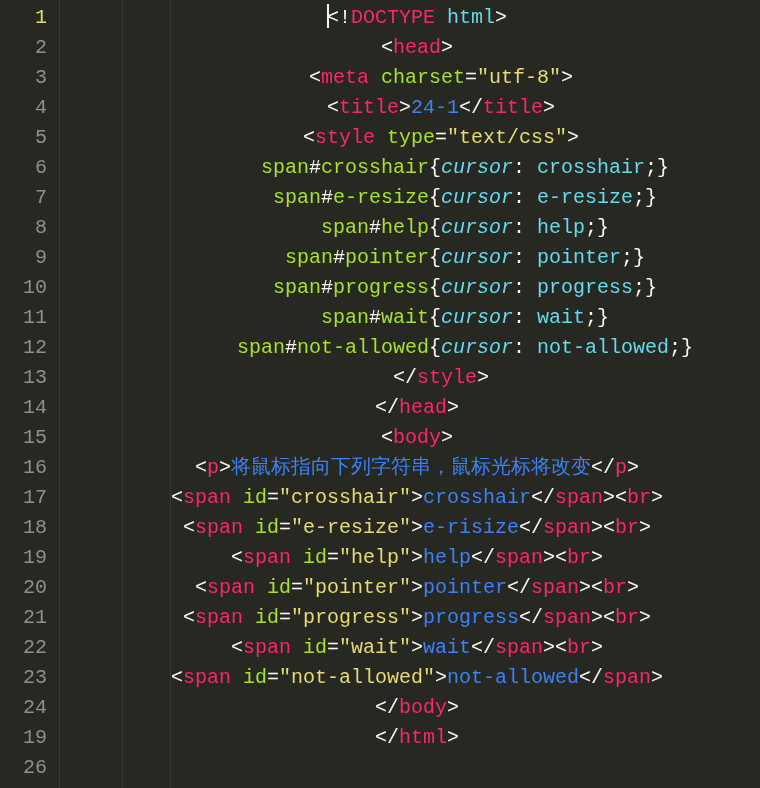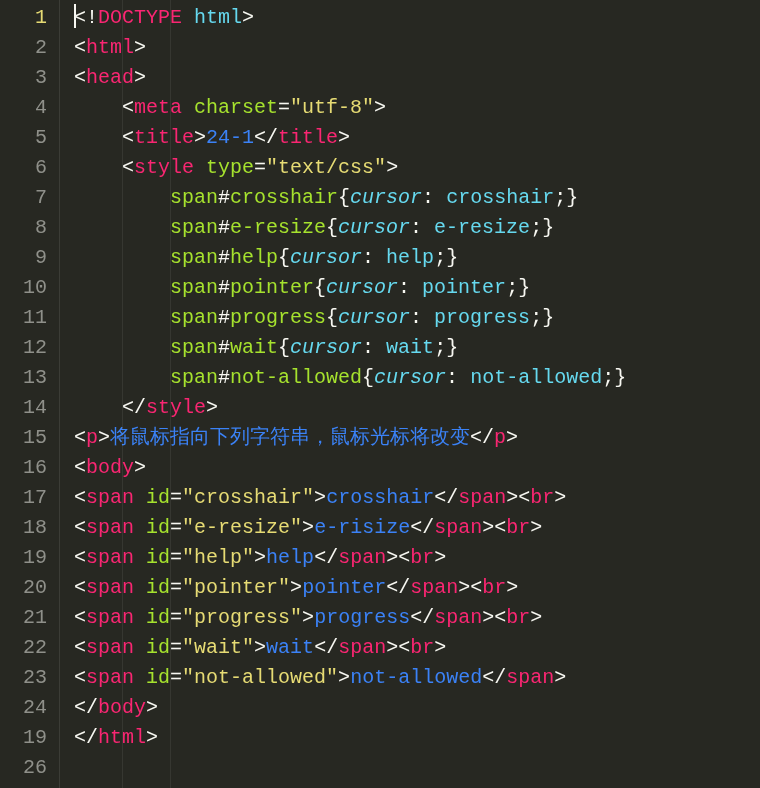--- a/index.html
+++ b/index.html
@@ -21,20 +21,21 @@
     user-select: none;
     border-right: 1px solid #3b3c36;
     min-width: 60px;
   }
   .gutter div { height: 30px; }
   .ln-active { color: #e6db74; }
   .code {
     padding: 3px 0 3px 14px;
     position: relative;
     flex: 1;
+    text-align: center;
   }
   .line { height: 30px; white-space: pre; color: #f8f8f2; }
   .indent-guide {
     position: absolute;
     top: 0;
     bottom: 0;
     width: 1px;
     background: rgba(255,255,255,0.07);
   }
   .cursor-bar {
@@ -86,35 +87,35 @@
     <div>22</div>
     <div>23</div>
     <div>24</div>
     <div>19</div>
     <div>26</div>
   </div>
 <div class="code" id="code">
   <div class="indent-guide" style="left:62px"></div>
   <div class="indent-guide" style="left:110px"></div>
 <div class="line"><span class="cursor-bar"></span><span class="c-punc">&lt;!</span><span class="c-doctype">DOCTYPE </span><span class="c-html">html</span><span class="c-punc">&gt;</span></div>
-    <div class="line"><span class="c-punc">&lt;</span><span class="c-tag">html</span><span class="c-punc">&gt;</span></div>
     <div class="line"><span class="c-punc">&lt;</span><span class="c-tag">head</span><span class="c-punc">&gt;</span></div>
     <div class="line">    <span class="c-punc">&lt;</span><span class="c-tag">meta</span><span class="c-text"> </span><span class="c-attr">charset</span><span class="c-punc">=</span><span class="c-str">"utf-8"</span><span class="c-punc">&gt;</span></div>
     <div class="line">    <span class="c-punc">&lt;</span><span class="c-tag">title</span><span class="c-punc">&gt;</span><span class="c-text">24-1</span><span class="c-punc">&lt;/</span><span class="c-tag">title</span><span class="c-punc">&gt;</span></div>
     <div class="line">    <span class="c-punc">&lt;</span><span class="c-tag">style</span><span class="c-text"> </span><span class="c-attr">type</span><span class="c-punc">=</span><span class="c-str">"text/css"</span><span class="c-punc">&gt;</span></div>
     <div class="line">        <span class="c-sel">span</span><span class="c-punc">#</span><span class="c-attr">crosshair</span><span class="c-punc">{</span><span class="c-prop">cursor</span><span class="c-punc">: </span><span class="c-val">crosshair</span><span class="c-punc">;}</span></div>
     <div class="line">        <span class="c-sel">span</span><span class="c-punc">#</span><span class="c-attr">e-resize</span><span class="c-punc">{</span><span class="c-prop">cursor</span><span class="c-punc">: </span><span class="c-val">e-resize</span><span class="c-punc">;}</span></div>
     <div class="line">        <span class="c-sel">span</span><span class="c-punc">#</span><span class="c-attr">help</span><span class="c-punc">{</span><span class="c-prop">cursor</span><span class="c-punc">: </span><span class="c-val">help</span><span class="c-punc">;}</span></div>
     <div class="line">        <span class="c-sel">span</span><span class="c-punc">#</span><span class="c-attr">pointer</span><span class="c-punc">{</span><span class="c-prop">cursor</span><span class="c-punc">: </span><span class="c-val">pointer</span><span class="c-punc">;}</span></div>
     <div class="line">        <span class="c-sel">span</span><span class="c-punc">#</span><span class="c-attr">progress</span><span class="c-punc">{</span><span class="c-prop">cursor</span><span class="c-punc">: </span><span class="c-val">progress</span><span class="c-punc">;}</span></div>
     <div class="line">        <span class="c-sel">span</span><span class="c-punc">#</span><span class="c-attr">wait</span><span class="c-punc">{</span><span class="c-prop">cursor</span><span class="c-punc">: </span><span class="c-val">wait</span><span class="c-punc">;}</span></div>
     <div class="line">        <span class="c-sel">span</span><span class="c-punc">#</span><span class="c-attr">not-allowed</span><span class="c-punc">{</span><span class="c-prop">cursor</span><span class="c-punc">: </span><span class="c-val">not-allowed</span><span class="c-punc">;}</span></div>
     <div class="line">    <span class="c-punc">&lt;/</span><span class="c-tag">style</span><span class="c-punc">&gt;</span></div>
+    <div class="line"><span class="c-punc">&lt;/</span><span class="c-tag">head</span><span class="c-punc">&gt;</span></div>
+    <div class="line"><span class="c-punc">&lt;</span><span class="c-tag">body</span><span class="c-punc">&gt;</span></div>
     <div class="line"><span class="c-punc">&lt;</span><span class="c-tag">p</span><span class="c-punc">&gt;</span><span class="c-text">将鼠标指向下列字符串，鼠标光标将改变</span><span class="c-punc">&lt;/</span><span class="c-tag">p</span><span class="c-punc">&gt;</span></div>
-    <div class="line"><span class="c-punc">&lt;</span><span class="c-tag">body</span><span class="c-punc">&gt;</span></div>
     <div class="line"><span class="c-punc">&lt;</span><span class="c-tag">span</span><span class="c-text"> </span><span class="c-attr">id</span><span class="c-punc">=</span><span class="c-str">"crosshair"</span><span class="c-punc">&gt;</span><span class="c-text">crosshair</span><span class="c-punc">&lt;/</span><span class="c-tag">span</span><span class="c-punc">&gt;&lt;</span><span class="c-tag">br</span><span class="c-punc">&gt;</span></div>
     <div class="line"><span class="c-punc">&lt;</span><span class="c-tag">span</span><span class="c-text"> </span><span class="c-attr">id</span><span class="c-punc">=</span><span class="c-str">"e-resize"</span><span class="c-punc">&gt;</span><span class="c-text">e-risize</span><span class="c-punc">&lt;/</span><span class="c-tag">span</span><span class="c-punc">&gt;&lt;</span><span class="c-tag">br</span><span class="c-punc">&gt;</span></div>
     <div class="line"><span class="c-punc">&lt;</span><span class="c-tag">span</span><span class="c-text"> </span><span class="c-attr">id</span><span class="c-punc">=</span><span class="c-str">"help"</span><span class="c-punc">&gt;</span><span class="c-text">help</span><span class="c-punc">&lt;/</span><span class="c-tag">span</span><span class="c-punc">&gt;&lt;</span><span class="c-tag">br</span><span class="c-punc">&gt;</span></div>
     <div class="line"><span class="c-punc">&lt;</span><span class="c-tag">span</span><span class="c-text"> </span><span class="c-attr">id</span><span class="c-punc">=</span><span class="c-str">"pointer"</span><span class="c-punc">&gt;</span><span class="c-text">pointer</span><span class="c-punc">&lt;/</span><span class="c-tag">span</span><span class="c-punc">&gt;&lt;</span><span class="c-tag">br</span><span class="c-punc">&gt;</span></div>
     <div class="line"><span class="c-punc">&lt;</span><span class="c-tag">span</span><span class="c-text"> </span><span class="c-attr">id</span><span class="c-punc">=</span><span class="c-str">"progress"</span><span class="c-punc">&gt;</span><span class="c-text">progress</span><span class="c-punc">&lt;/</span><span class="c-tag">span</span><span class="c-punc">&gt;&lt;</span><span class="c-tag">br</span><span class="c-punc">&gt;</span></div>
     <div class="line"><span class="c-punc">&lt;</span><span class="c-tag">span</span><span class="c-text"> </span><span class="c-attr">id</span><span class="c-punc">=</span><span class="c-str">"wait"</span><span class="c-punc">&gt;</span><span class="c-text">wait</span><span class="c-punc">&lt;/</span><span class="c-tag">span</span><span class="c-punc">&gt;&lt;</span><span class="c-tag">br</span><span class="c-punc">&gt;</span></div>
     <div class="line"><span class="c-punc">&lt;</span><span class="c-tag">span</span><span class="c-text"> </span><span class="c-attr">id</span><span class="c-punc">=</span><span class="c-str">"not-allowed"</span><span class="c-punc">&gt;</span><span class="c-text">not-allowed</span><span class="c-punc">&lt;/</span><span class="c-tag">span</span><span class="c-punc">&gt;</span></div>
     <div class="line"><span class="c-punc">&lt;/</span><span class="c-tag">body</span><span class="c-punc">&gt;</span></div>
     <div class="line"><span class="c-punc">&lt;/</span><span class="c-tag">html</span><span class="c-punc">&gt;</span></div>
   </div>

